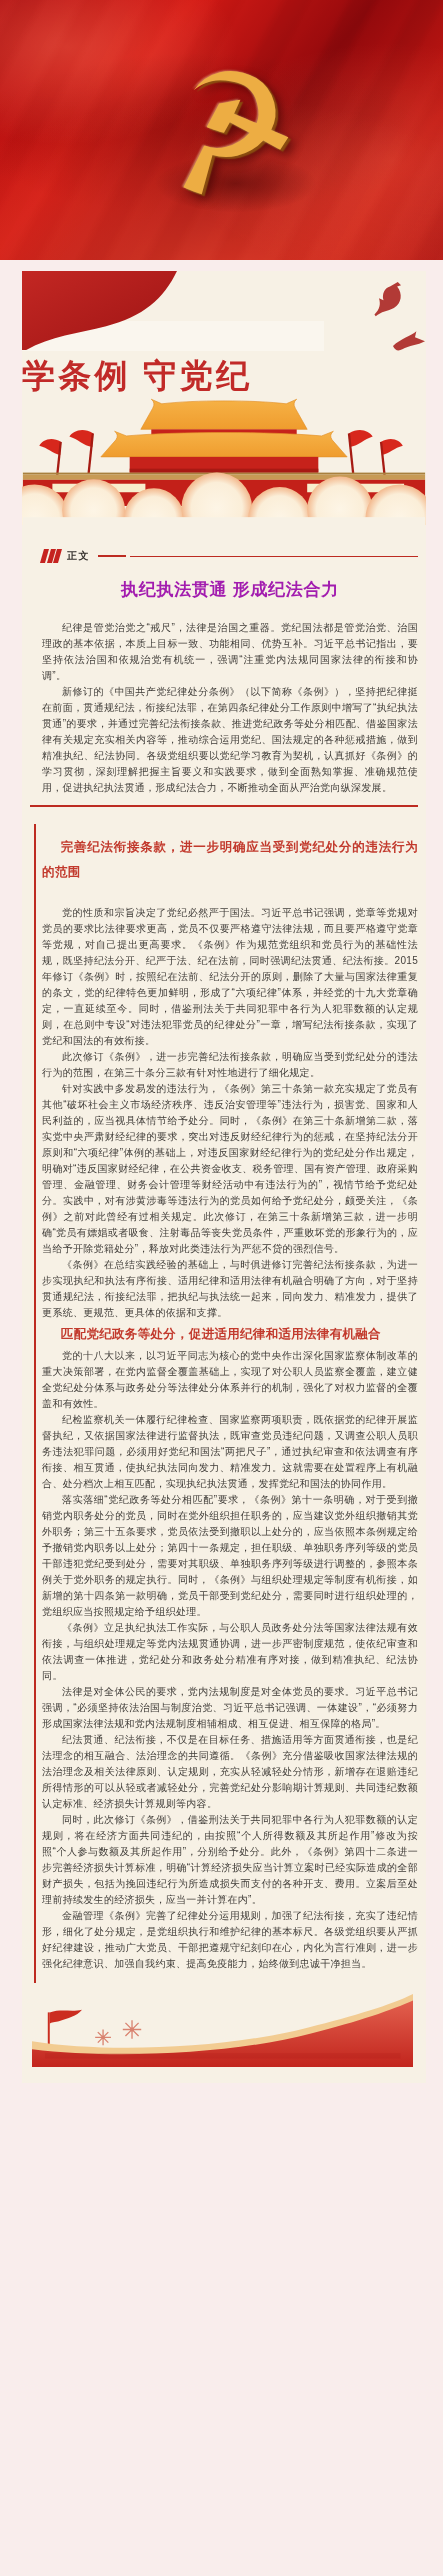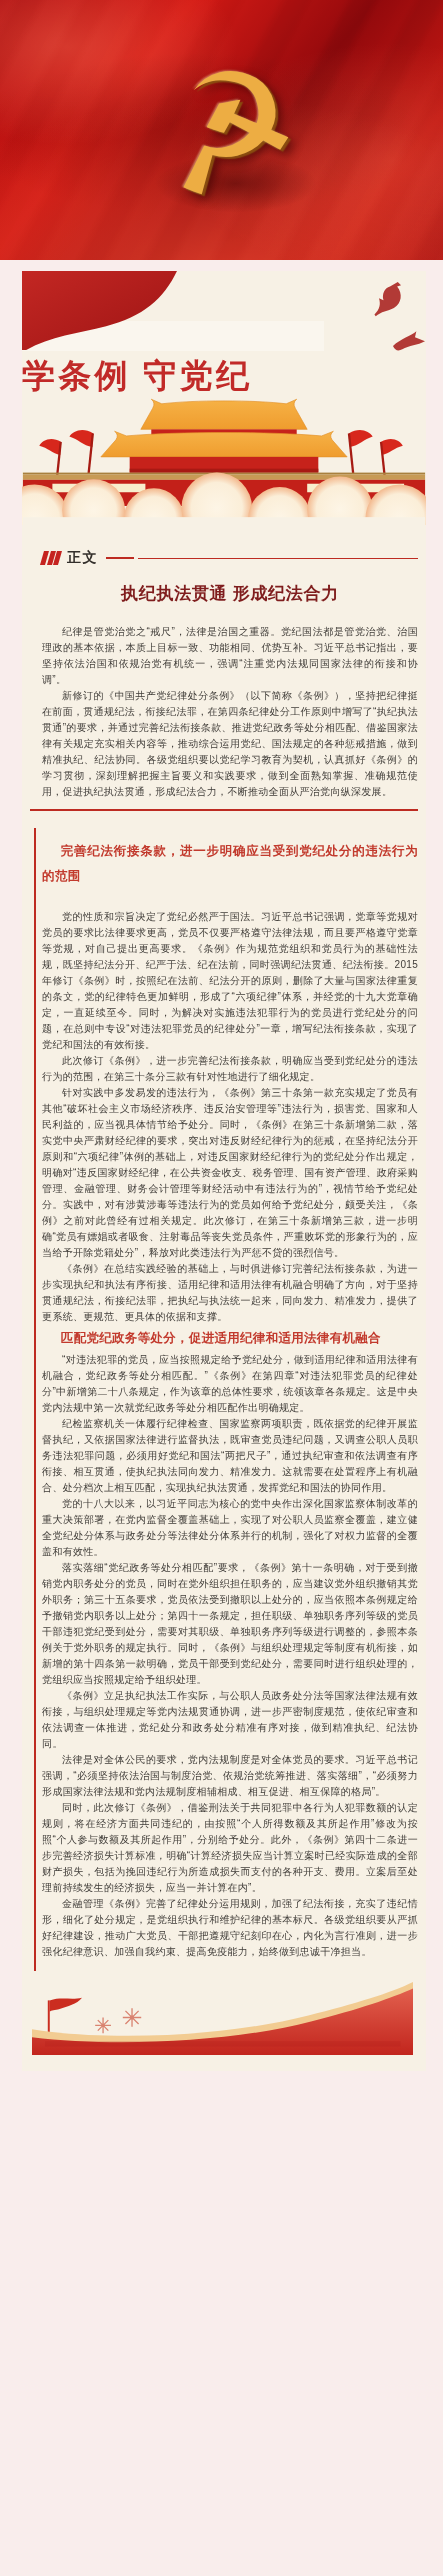--- a/index.html
+++ b/index.html
@@ -59,27 +59,27 @@
   
   .content { position:relative; padding:0 8px 0 20px; color:#403d39; }
   .content p {
     font-size:10px; line-height:16px; letter-spacing:0.3px;
     text-align:justify; text-indent:2em;
   }
 
   .marker-row { display:flex; align-items:center; margin-top:24px; }
   .bars { display:flex; margin-right:5.3px; }
   .bar { width:4.6px; height:14px; background:#c5231f; transform:skewX(-16deg); margin-right:2px; }
-  .marker-label { font-size:14px; font-weight:bold; color:#332f2b; letter-spacing:1.3px; }
+  .marker-label { font-size:10px; font-weight:bold; color:#332f2b; letter-spacing:1.3px; }
   .marker-dash { width:28px; height:2.6px; background:#bd2b21; margin-left:8px; }
   .marker-line { flex:1; height:1.3px; background:#bd2b21; margin-left:4.6px; }
 
   .headline {
     margin-top:15px; text-align:center;
-    font-size:17px; font-weight:bold; color:#7f1d1d; letter-spacing:0.7px;
+    font-size:17px; font-weight:bold; color:#a21caf; letter-spacing:0.7px;
   }
   .intro-wrap { margin-top:19px; }
 
   .divider { height:2px; background:#bd2b21; margin:8.5px 0 0 -12px; }
 
   .quote {
     border-left:2px solid #bd2b21;
     margin-left:-8.5px; margin-top:17px;
     padding:11.2px 0 11.2px 6.6px;
   }
@@ -202,33 +202,33 @@
 
       <div class="intro-wrap">
         <p>纪律是管党治党之“戒尺”，法律是治国之重器。党纪国法都是管党治党、治国理政的基本依据，本质上目标一致、功能相同、优势互补。习近平总书记指出，要坚持依法治国和依规治党有机统一，强调“注重党内法规同国家法律的衔接和协调”。</p>
         <p>新修订的《中国共产党纪律处分条例》（以下简称《条例》），坚持把纪律挺在前面，贯通规纪法，衔接纪法罪，在第四条纪律处分工作原则中增写了“执纪执法贯通”的要求，并通过完善纪法衔接条款、推进党纪政务等处分相匹配、借鉴国家法律有关规定充实相关内容等，推动综合运用党纪、国法规定的各种惩戒措施，做到精准执纪、纪法协同。各级党组织要以党纪学习教育为契机，认真抓好《条例》的学习贯彻，深刻理解把握主旨要义和实践要求，做到全面熟知掌握、准确规范使用，促进执纪执法贯通，形成纪法合力，不断推动全面从严治党向纵深发展。</p>
       </div>
 
       <div class="divider"></div>
 
       <div class="quote">
         <h2 class="sec-heading h-a">完善纪法衔接条款，进一步明确应当受到党纪处分的违法行为的范围</h2>
-        <p>党的性质和宗旨决定了党纪必然严于国法。习近平总书记强调，党章等党规对党员的要求比法律要求更高，党员不仅要严格遵守法律法规，而且要严格遵守党章等党规，对自己提出更高要求。《条例》作为规范党组织和党员行为的基础性法规，既坚持纪法分开、纪严于法、纪在法前，同时强调纪法贯通、纪法衔接。2015年修订《条例》时，按照纪在法前、纪法分开的原则，删除了大量与国家法律重复的条文，党的纪律特色更加鲜明，形成了“六项纪律”体系，并经党的十九大党章确定，一直延续至今。同时，为解决对实施违法犯罪行为的党员进行党纪处分的问题，在总则中专设“对违法犯罪党员的纪律处分”一章，增写纪法衔接条款，实现了党纪和国法的有效衔接。</p>
+        <p>党的性质和宗旨决定了党纪必然严于国法。习近平总书记强调，党章等党规对党员的要求比法律要求更高，党员不仅要严格遵守法律法规，而且要严格遵守党章等党规，对自己提出更高要求。《条例》作为规范党组织和党员行为的基础性法规，既坚持纪法分开、纪严于法、纪在法前，同时强调纪法贯通、纪法衔接。2015年修订《条例》时，按照纪在法前、纪法分开的原则，删除了大量与国家法律重复的条文，党的纪律特色更加鲜明，形成了“六项纪律”体系，并经党的十九大党章确定，一直延续至今。同时，借鉴刑法关于共同犯罪中各行为人犯罪数额的认定规则，在总则中专设“对违法犯罪党员的纪律处分”一章，增写纪法衔接条款，实现了党纪和国法的有效衔接。</p>
         <p>此次修订《条例》，进一步完善纪法衔接条款，明确应当受到党纪处分的违法行为的范围，在第三十条分三款有针对性地进行了细化规定。</p>
         <p>针对实践中多发易发的违法行为，《条例》第三十条第一款充实规定了党员有其他“破坏社会主义市场经济秩序、违反治安管理等”违法行为，损害党、国家和人民利益的，应当视具体情节给予处分。同时，《条例》在第三十条新增第二款，落实党中央严肃财经纪律的要求，突出对违反财经纪律行为的惩戒，在坚持纪法分开原则和“六项纪律”体例的基础上，对违反国家财经纪律行为的党纪处分作出规定，明确对“违反国家财经纪律，在公共资金收支、税务管理、国有资产管理、政府采购管理、金融管理、财务会计管理等财经活动中有违法行为的”，视情节给予党纪处分。实践中，对有涉黄涉毒等违法行为的党员如何给予党纪处分，颇受关注，《条例》之前对此曾经有过相关规定。此次修订，在第三十条新增第三款，进一步明确“党员有嫖娼或者吸食、注射毒品等丧失党员条件，严重败坏党的形象行为的，应当给予开除党籍处分”，释放对此类违法行为严惩不贷的强烈信号。</p>
         <p>《条例》在总结实践经验的基础上，与时俱进修订完善纪法衔接条款，为进一步实现执纪和执法有序衔接、适用纪律和适用法律有机融合明确了方向，对于坚持贯通规纪法，衔接纪法罪，把执纪与执法统一起来，同向发力、精准发力，提供了更系统、更规范、更具体的依据和支撑。</p>
 
         <h2 class="sec-heading h-b">匹配党纪政务等处分，促进适用纪律和适用法律有机融合</h2>
-        <p>“对违法犯罪的党员，应当按照规定给予党纪处分，做到适用纪律和适用法律有机融合，党纪政务等处分相匹配。”《条例》在第四章“对违法犯罪党员的纪律处分”中新增第二十八条规定，作为该章的总体性要求，统领该章各条规定。这是中央党内法规中第一次就党纪政务等处分相匹配作出明确规定。</p>
+        <p>党的十八大以来，以习近平同志为核心的党中央作出深化国家监察体制改革的重大决策部署，在党内监督全覆盖基础上，实现了对公职人员监察全覆盖，建立健全党纪处分体系与政务处分等法律处分体系并行的机制，强化了对权力监督的全覆盖和有效性。</p>
         <p>纪检监察机关一体履行纪律检查、国家监察两项职责，既依据党的纪律开展监督执纪，又依据国家法律进行监督执法，既审查党员违纪问题，又调查公职人员职务违法犯罪问题，必须用好党纪和国法“两把尺子”，通过执纪审查和依法调查有序衔接、相互贯通，使执纪执法同向发力、精准发力。这就需要在处置程序上有机融合、处分档次上相互匹配，实现执纪执法贯通，发挥党纪和国法的协同作用。</p>
-        <p>党的十八大以来，以习近平同志为核心的党中央作出深化国家监察体制改革的重大决策部署，在党内监督全覆盖基础上，实现了对公职人员监察全覆盖，建立健全党纪处分体系与政务处分等法律处分体系并行的机制，强化了对权力监督的全覆盖和有效性。</p>
         <p>落实落细“党纪政务等处分相匹配”要求，《条例》第十一条明确，对于受到撤销党内职务处分的党员，同时在党外组织担任职务的，应当建议党外组织撤销其党外职务；第三十五条要求，党员依法受到撤职以上处分的，应当依照本条例规定给予撤销党内职务以上处分；第四十一条规定，担任职级、单独职务序列等级的党员干部违犯党纪受到处分，需要对其职级、单独职务序列等级进行调整的，参照本条例关于党外职务的规定执行。同时，《条例》与组织处理规定等制度有机衔接，如新增的第十四条第一款明确，党员干部受到党纪处分，需要同时进行组织处理的，党组织应当按照规定给予组织处理。</p>
         <p>《条例》立足执纪执法工作实际，与公职人员政务处分法等国家法律法规有效衔接，与组织处理规定等党内法规贯通协调，进一步严密制度规范，使依纪审查和依法调查一体推进，党纪处分和政务处分精准有序对接，做到精准执纪、纪法协同。</p>
 
-        <p>法律是对全体公民的要求，党内法规制度是对全体党员的要求。习近平总书记强调，“必须坚持依法治国与制度治党、依规治党统筹推进、落实落细”，“必须努力形成国家法律法规和党内法规制度相辅相成、相互促进、相互保障的格局”。</p>
+        <p>法律是对全体公民的要求，党内法规制度是对全体党员的要求。习近平总书记强调，“必须坚持依法治国与制度治党、习近平总书记强调、一体建设”，“必须努力形成国家法律法规和党内法规制度相辅相成、相互促进、相互保障的格局”。</p>
+        <p>纪法贯通、纪法衔接，不仅是在目标任务、措施适用等方面贯通衔接，也是纪法理念的相互融合、法治理念的共同遵循。《条例》充分借鉴吸收国家法律法规的法治理念及相关法律原则、认定规则，充实从轻减轻处分情形，新增存在退赔违纪所得情形的可以从轻或者减轻处分，完善党纪处分影响期计算规则、共同违纪数额认定标准、经济损失计算规则等内容。</p>
         <p>同时，此次修订《条例》，借鉴刑法关于共同犯罪中各行为人犯罪数额的认定规则，将在经济方面共同违纪的，由按照“个人所得数额及其所起作用”修改为按照“个人参与数额及其所起作用”，分别给予处分。此外，《条例》第四十二条进一步完善经济损失计算标准，明确“计算经济损失应当计算立案时已经实际造成的全部财产损失，包括为挽回违纪行为所造成损失而支付的各种开支、费用。立案后至处理前持续发生的经济损失，应当一并计算在内”。</p>
         <p>金融管理《条例》完善了纪律处分运用规则，加强了纪法衔接，充实了违纪情形，细化了处分规定，是党组织执行和维护纪律的基本标尺。各级党组织要从严抓好纪律建设，推动广大党员、干部把遵规守纪刻印在心，内化为言行准则，进一步强化纪律意识、加强自我约束、提高免疫能力，始终做到忠诚干净担当。</p>
       </div>
     </div>
 
     <svg class="footer-art" width="381" height="77" viewBox="0 0 579 117">
       <defs>
         <linearGradient id="waveG" x1="0" y1="0" x2="0" y2="1">
           <stop offset="0" stop-color="#e2604e"></stop>
             <stop offset="1" stop-color="#c2251d"></stop>

